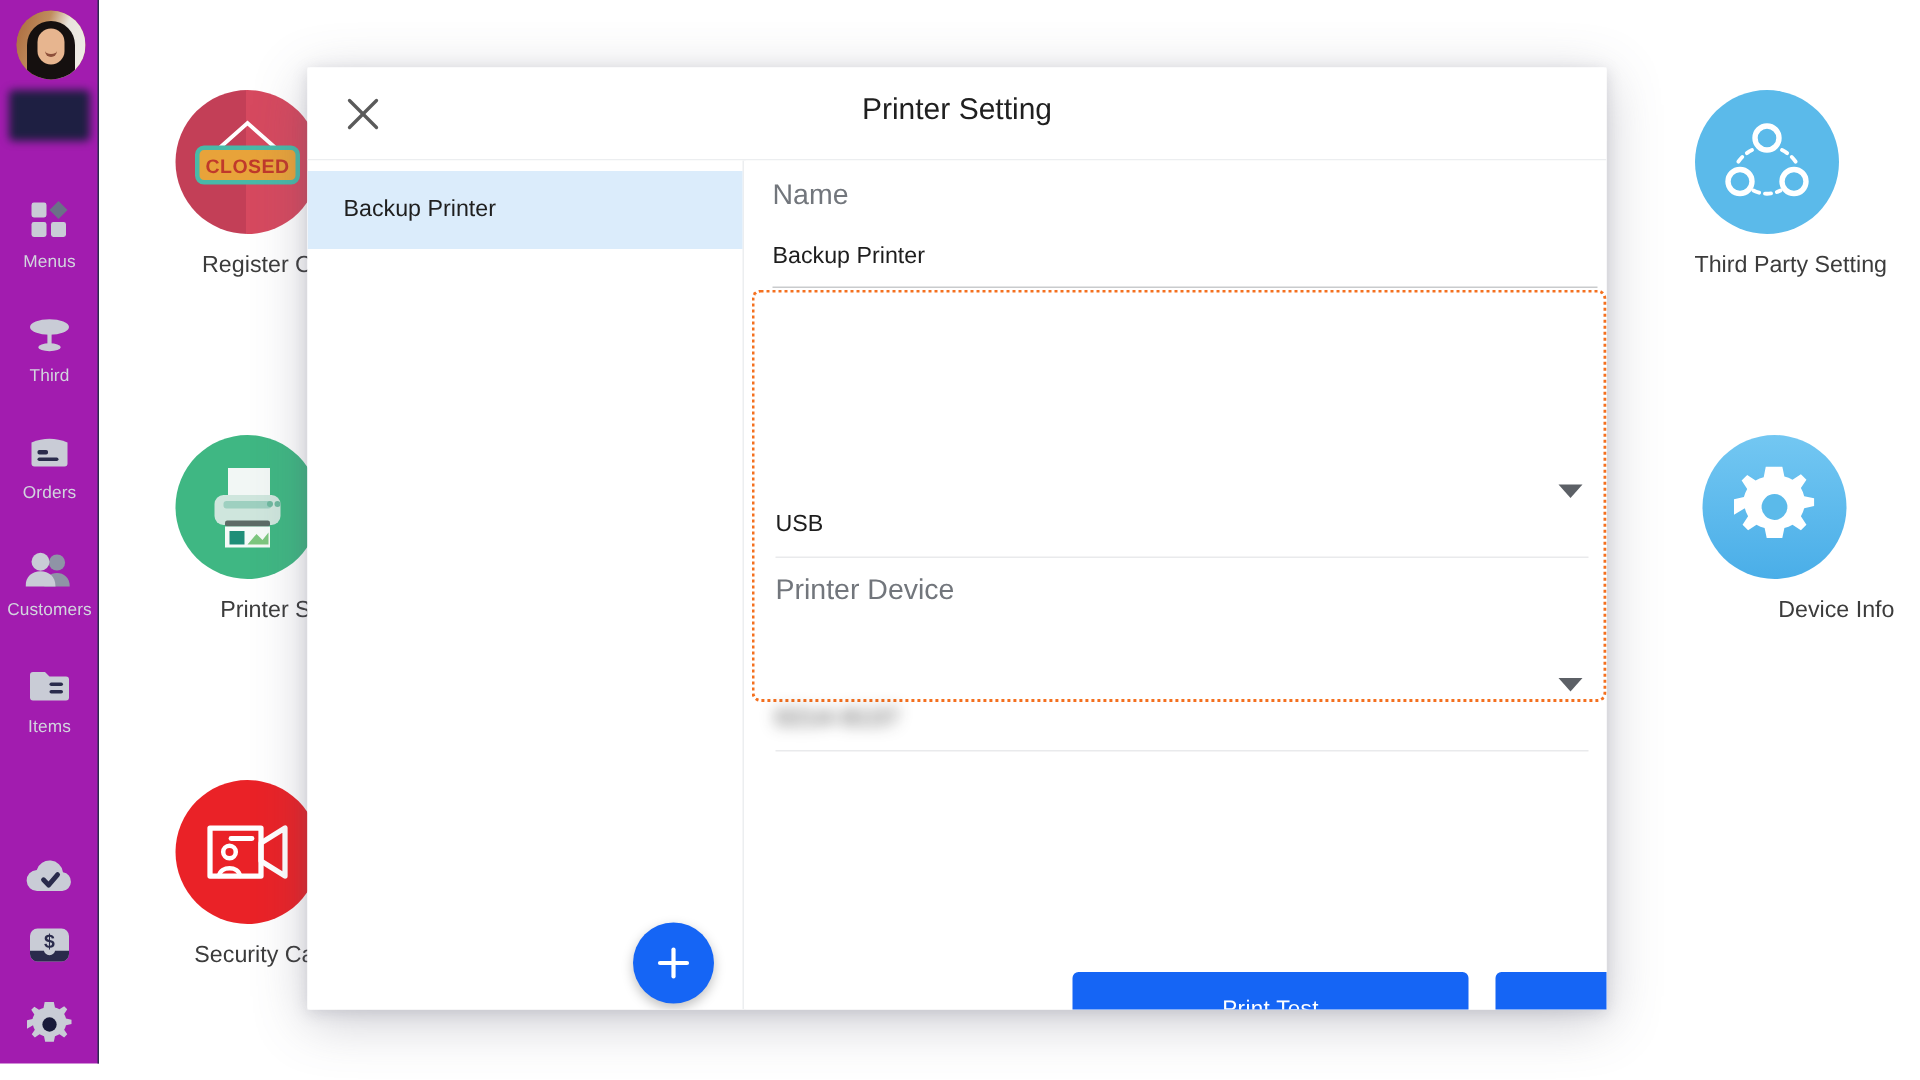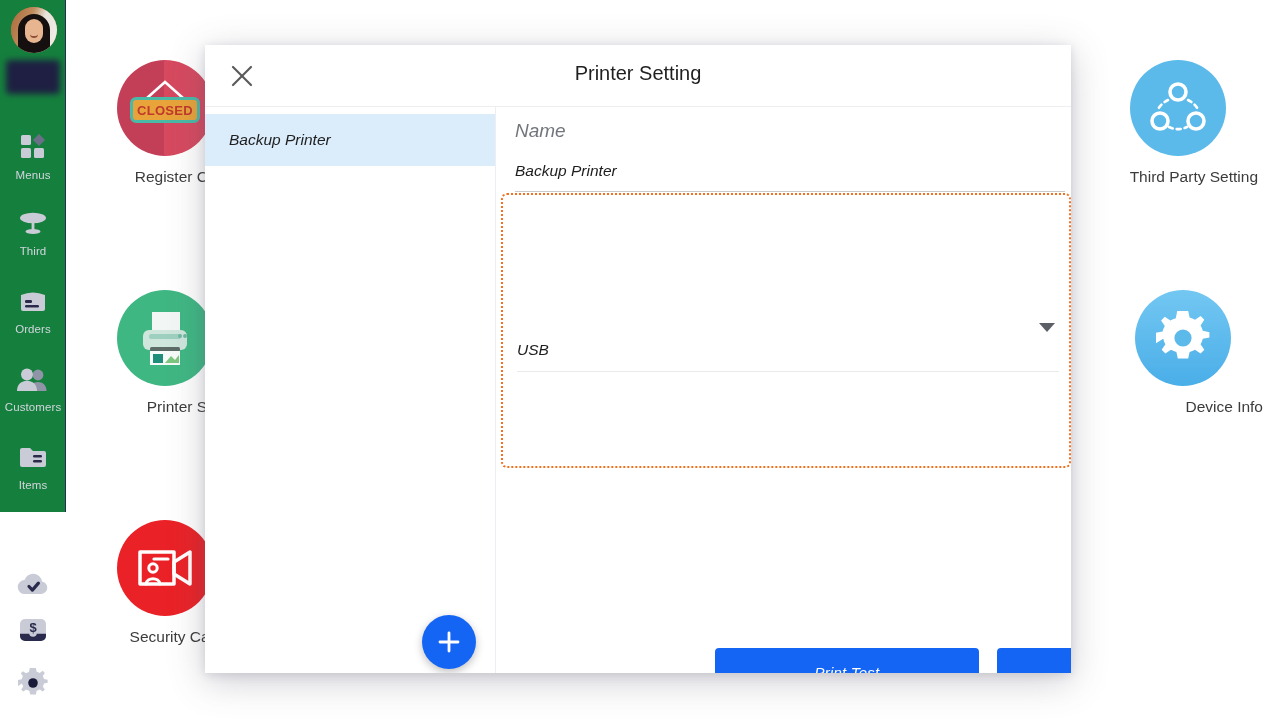--- a/index.html
+++ b/index.html
@@ -8,22 +8,22 @@
     overflow: hidden;
     background: #ffffff;
     font-family: "Liberation Sans", sans-serif;
     -webkit-font-smoothing: antialiased;
   }
   #root { position: relative; width: 1280px; height: 720px; background: #ffffff; }
 
   
   .sidebar {
     position: absolute; left: 0; top: 0;
-    width: 66px; height: 512px;
-    background: #15803d;
+    width: 66px; height: 709px;
+    background: #a21caf;
     border-right: 1px solid #2b2c50;
   }
   .avatar-wrap {
     position: absolute; left: 11px; top: 7px;
     width: 46px; height: 46px; border-radius: 50%;
     overflow: hidden;
     background: #b0723f;
   }
   .avatar-bg { position:absolute; inset:0; background:linear-gradient(110deg,#a9683a 0%,#c08d5e 38%,#e8e4dc 60%,#f2efe9 100%); }
   .avatar-hair {
@@ -95,21 +95,21 @@
     position:relative; height:62px; border-bottom:1px solid #eceef0; background:#fff;
   }
   .close-x {
     position:absolute; left:22px; top:16px; width:30px; height:30px;
     cursor:pointer; display:flex; align-items:center; justify-content:center;
   }
   .modal-title {
     position:absolute; left:0; right:0; top:17px; text-align:center;
     font-size:20px; color:#1f1f1f;
   }
-  .modal-body { position:absolute; left:0; top:62px; right:0; bottom:0;font-style:italic; }
+  .modal-body { position:absolute; left:0; top:62px; right:0; bottom:0; }
 
   .list-pane {
     position:absolute; left:0; top:0; width:291px; bottom:0;
     border-right:1px solid #eceef0; background:#fff;
   }
   .list-item {
     margin:7px 0 0 0; height:52px; display:flex; align-items:center;
     padding-left:24px; font-size:15.5px; color:#1f1f1f; cursor:pointer;
   }
   .list-item.selected { background:#dbecfb; }
@@ -344,20 +344,28 @@
 
 
           <div class="sel-field" style="top:101px;">
             <div class="sel-row">
               <span class="field-value">USB</span>
               <span class="caret"></span>
             </div>
             <div class="sel-rule"></div>
           </div>
 
+          <div class="sel-field" style="top:188px;">
+            <div class="field-label">Printer Device</div>
+            <div class="sel-row">
+              <span class="field-value blurred">0214-8137</span>
+              <span class="caret"></span>
+            </div>
+            <div class="sel-rule"></div>
+          </div>
 
         </div>
 
         <div class="btn btn-print">
           <span>Print Test</span>
         </div>
         <div class="btn btn-confirm">
           
         </div>
 

